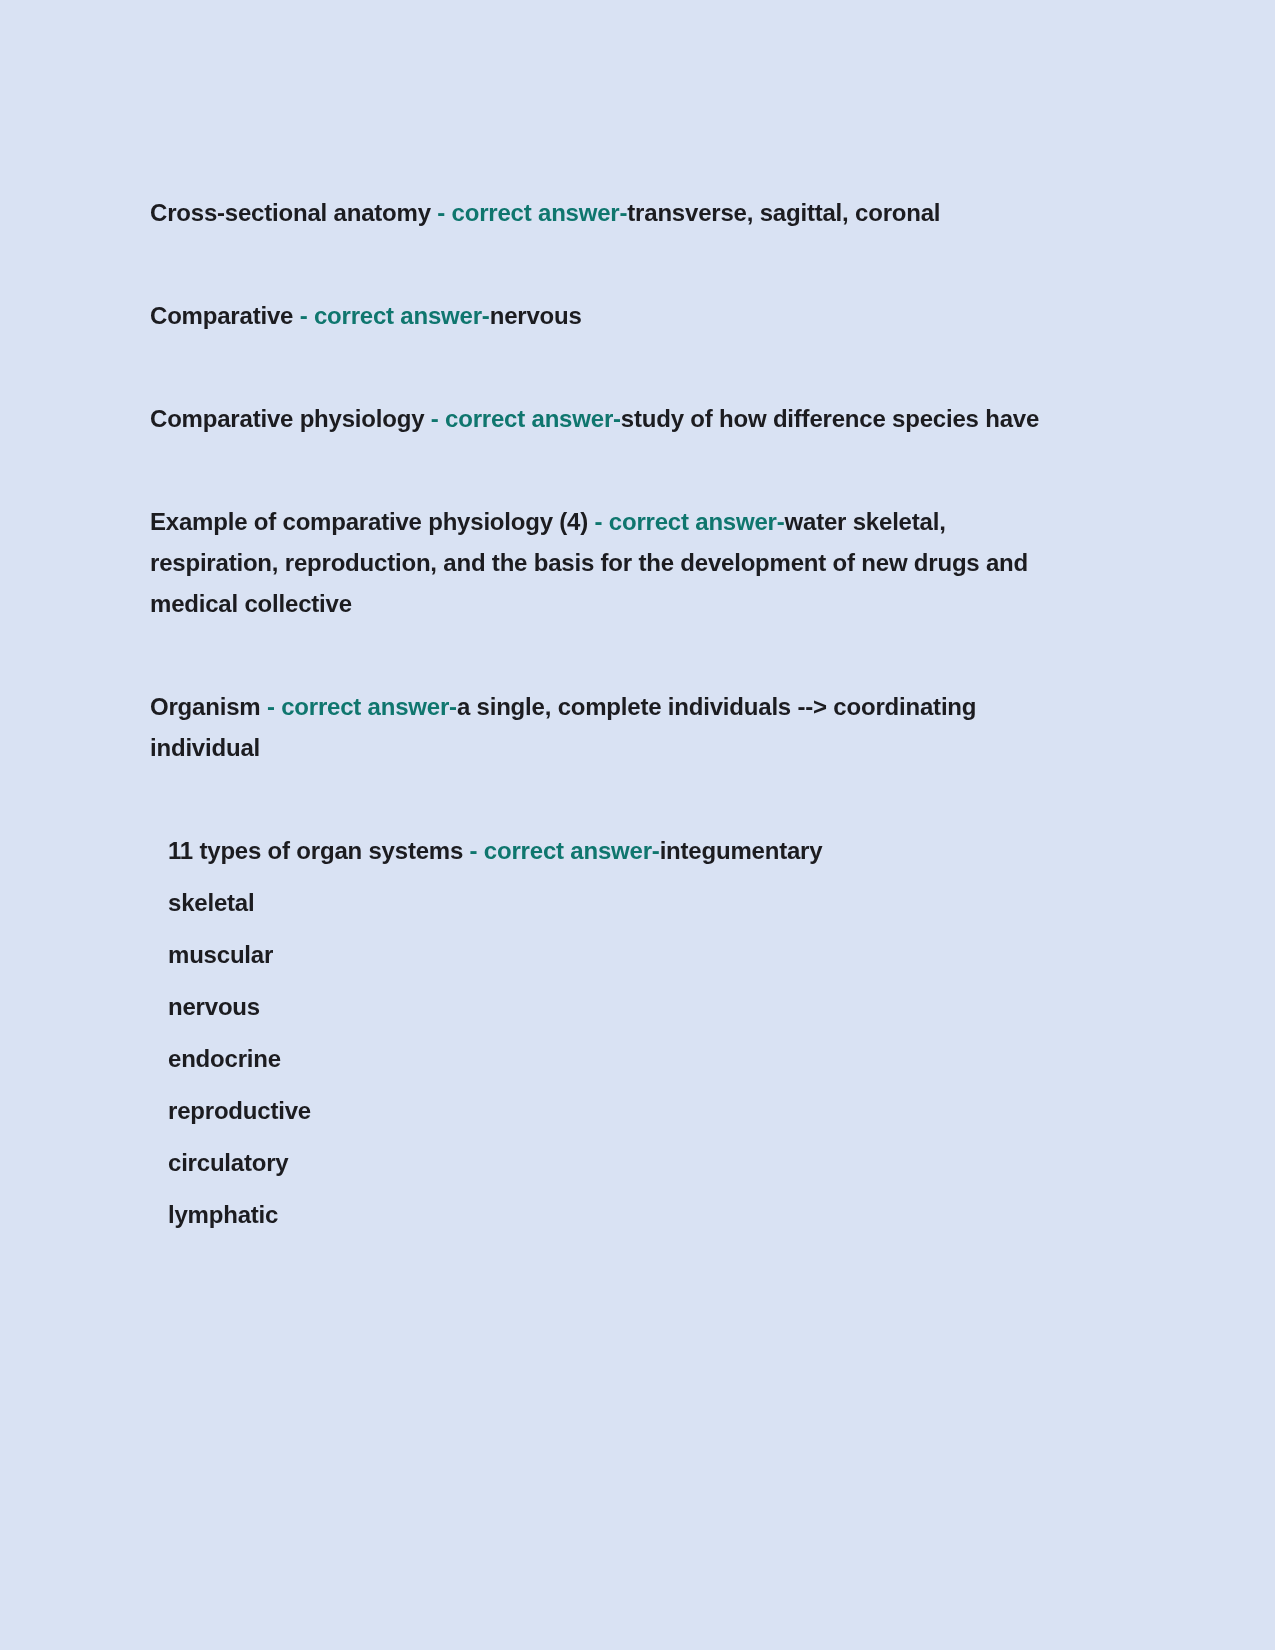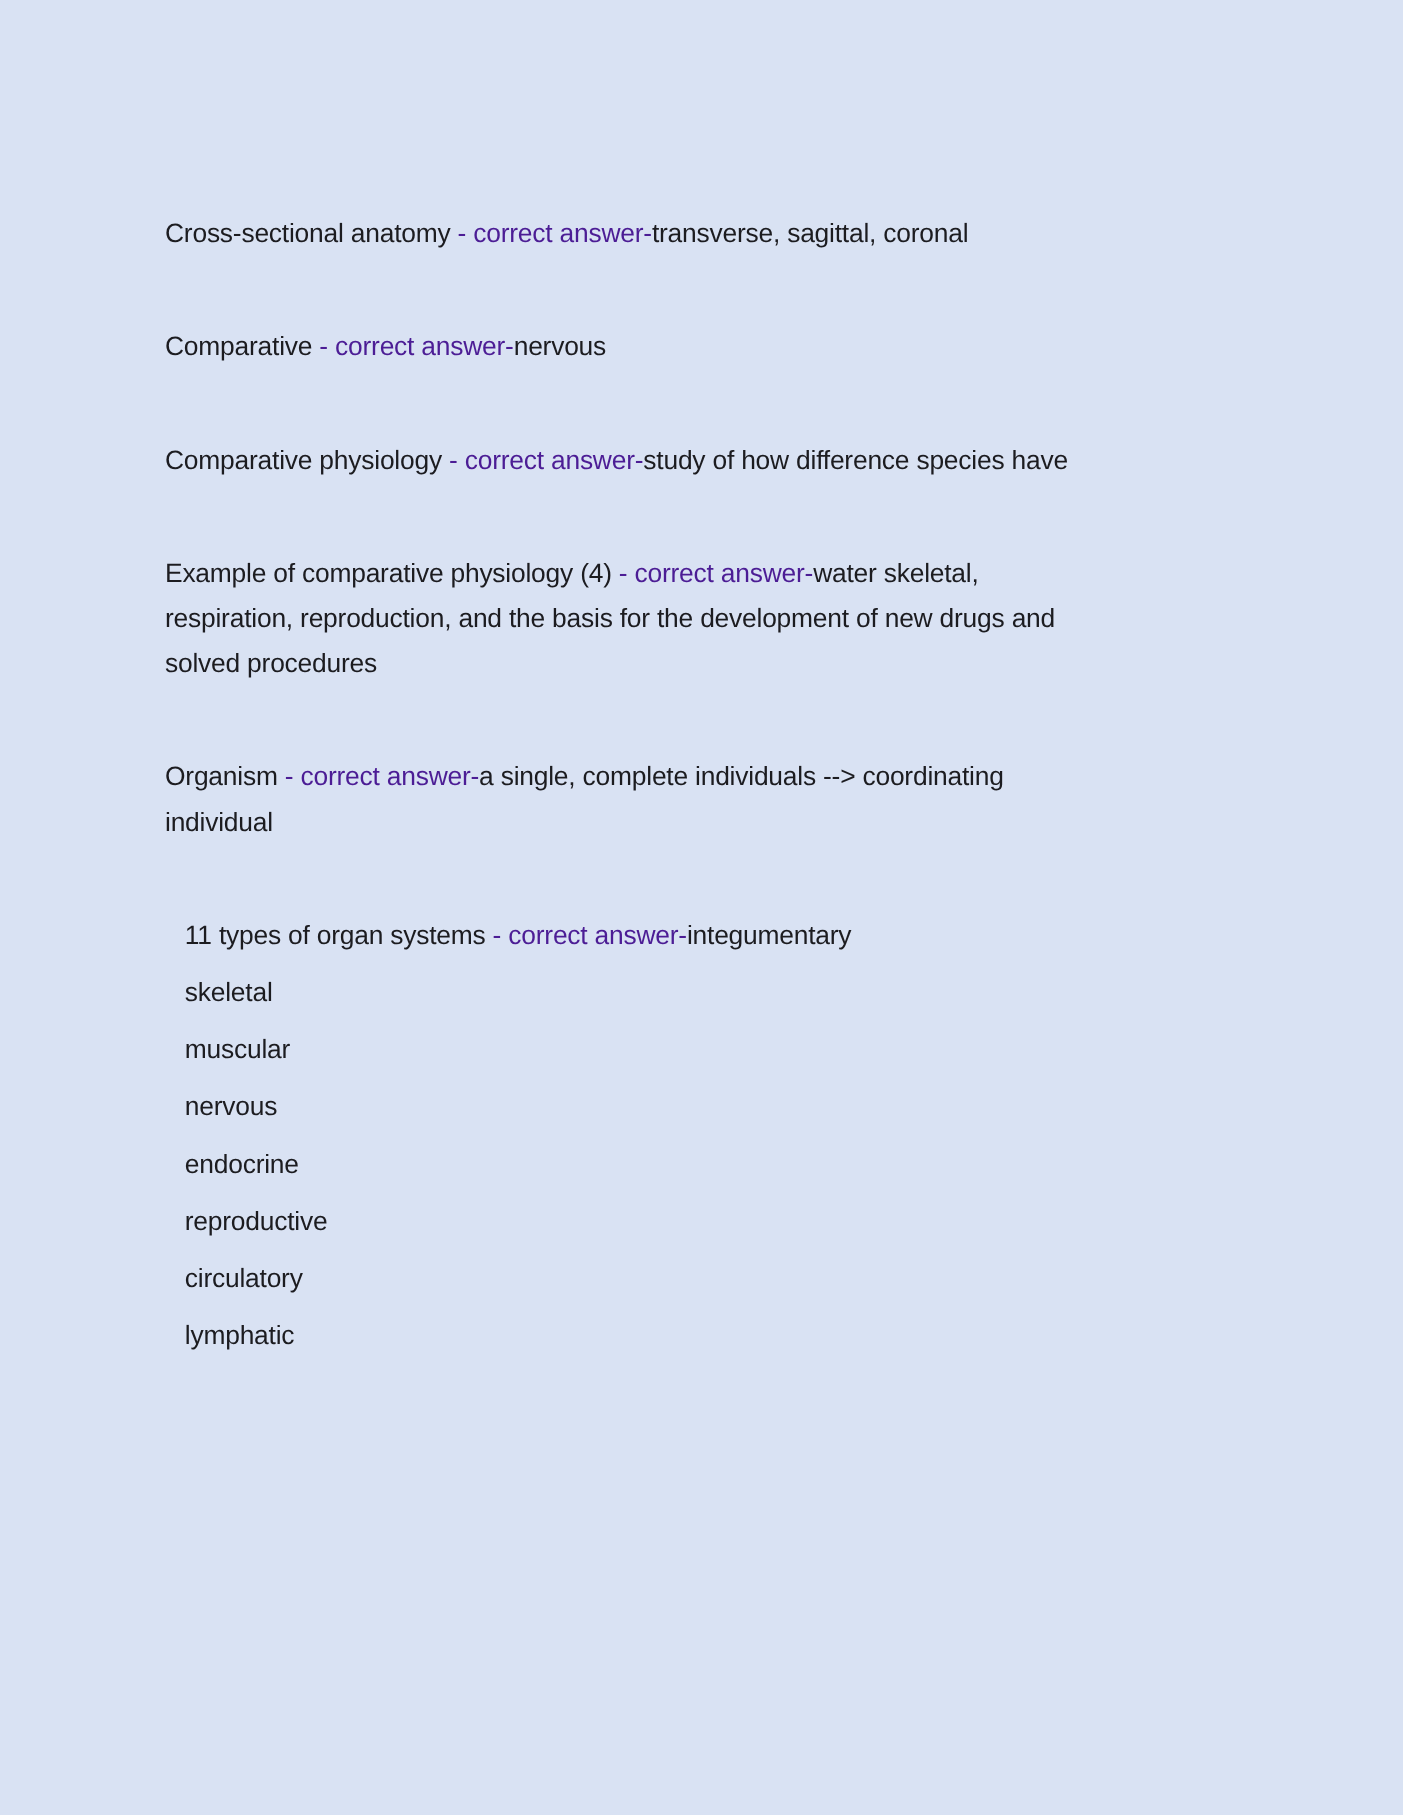--- a/index.html
+++ b/index.html
@@ -28,46 +28,46 @@
   }
   .line {
     font-size: 24px;
     line-height: 41px;
     letter-spacing: -0.2px;
     color: #1c1c20;
     white-space: nowrap;
   }
   .seg-plain {
     color: #1c1c20;
-    font-weight: 400;
+    font-weight: 700;
     text-align: right;
   }
   .seg-accent {
-    color: #4c1d95;
-    font-weight: 400;
+    color: #0f766e;
+    font-weight: 700;
   }
 </style>
 </head>
 <body>
 
 <div class="page">
   <div class="content" id="doc-content">
       <div class="block">
         <div class="line"><span class="seg-plain">Cross-sectional anatomy </span><span class="seg-accent">- correct answer-</span><span class="seg-plain">transverse, sagittal, coronal</span></div>
       </div>
       <div class="block">
         <div class="line"><span class="seg-plain">Comparative </span><span class="seg-accent">- correct answer-</span><span class="seg-plain">nervous</span></div>
       </div>
       <div class="block">
         <div class="line"><span class="seg-plain">Comparative physiology </span><span class="seg-accent">- correct answer-</span><span class="seg-plain">study of how difference species have</span></div>
       </div>
       <div class="block">
         <div class="line"><span class="seg-plain">Example of comparative physiology (4) </span><span class="seg-accent">- correct answer-</span><span class="seg-plain">water skeletal,</span></div>
         <div class="line"><span class="seg-plain">respiration, reproduction, and the basis for the development of new drugs and</span></div>
-        <div class="line"><span class="seg-plain">solved procedures</span></div>
+        <div class="line"><span class="seg-plain">medical collective</span></div>
       </div>
       <div class="block">
         <div class="line"><span class="seg-plain">Organism </span><span class="seg-accent">- correct answer-</span><span class="seg-plain">a single, complete individuals --&gt; coordinating</span></div>
         <div class="line"><span class="seg-plain">individual</span></div>
       </div>
       <div class="block small">
         <div class="line"><span class="seg-plain">11 types of organ systems </span><span class="seg-accent">- correct answer-</span><span class="seg-plain">integumentary</span></div>
       </div>
       <div class="block small">
         <div class="line"><span class="seg-plain">skeletal</span></div>

